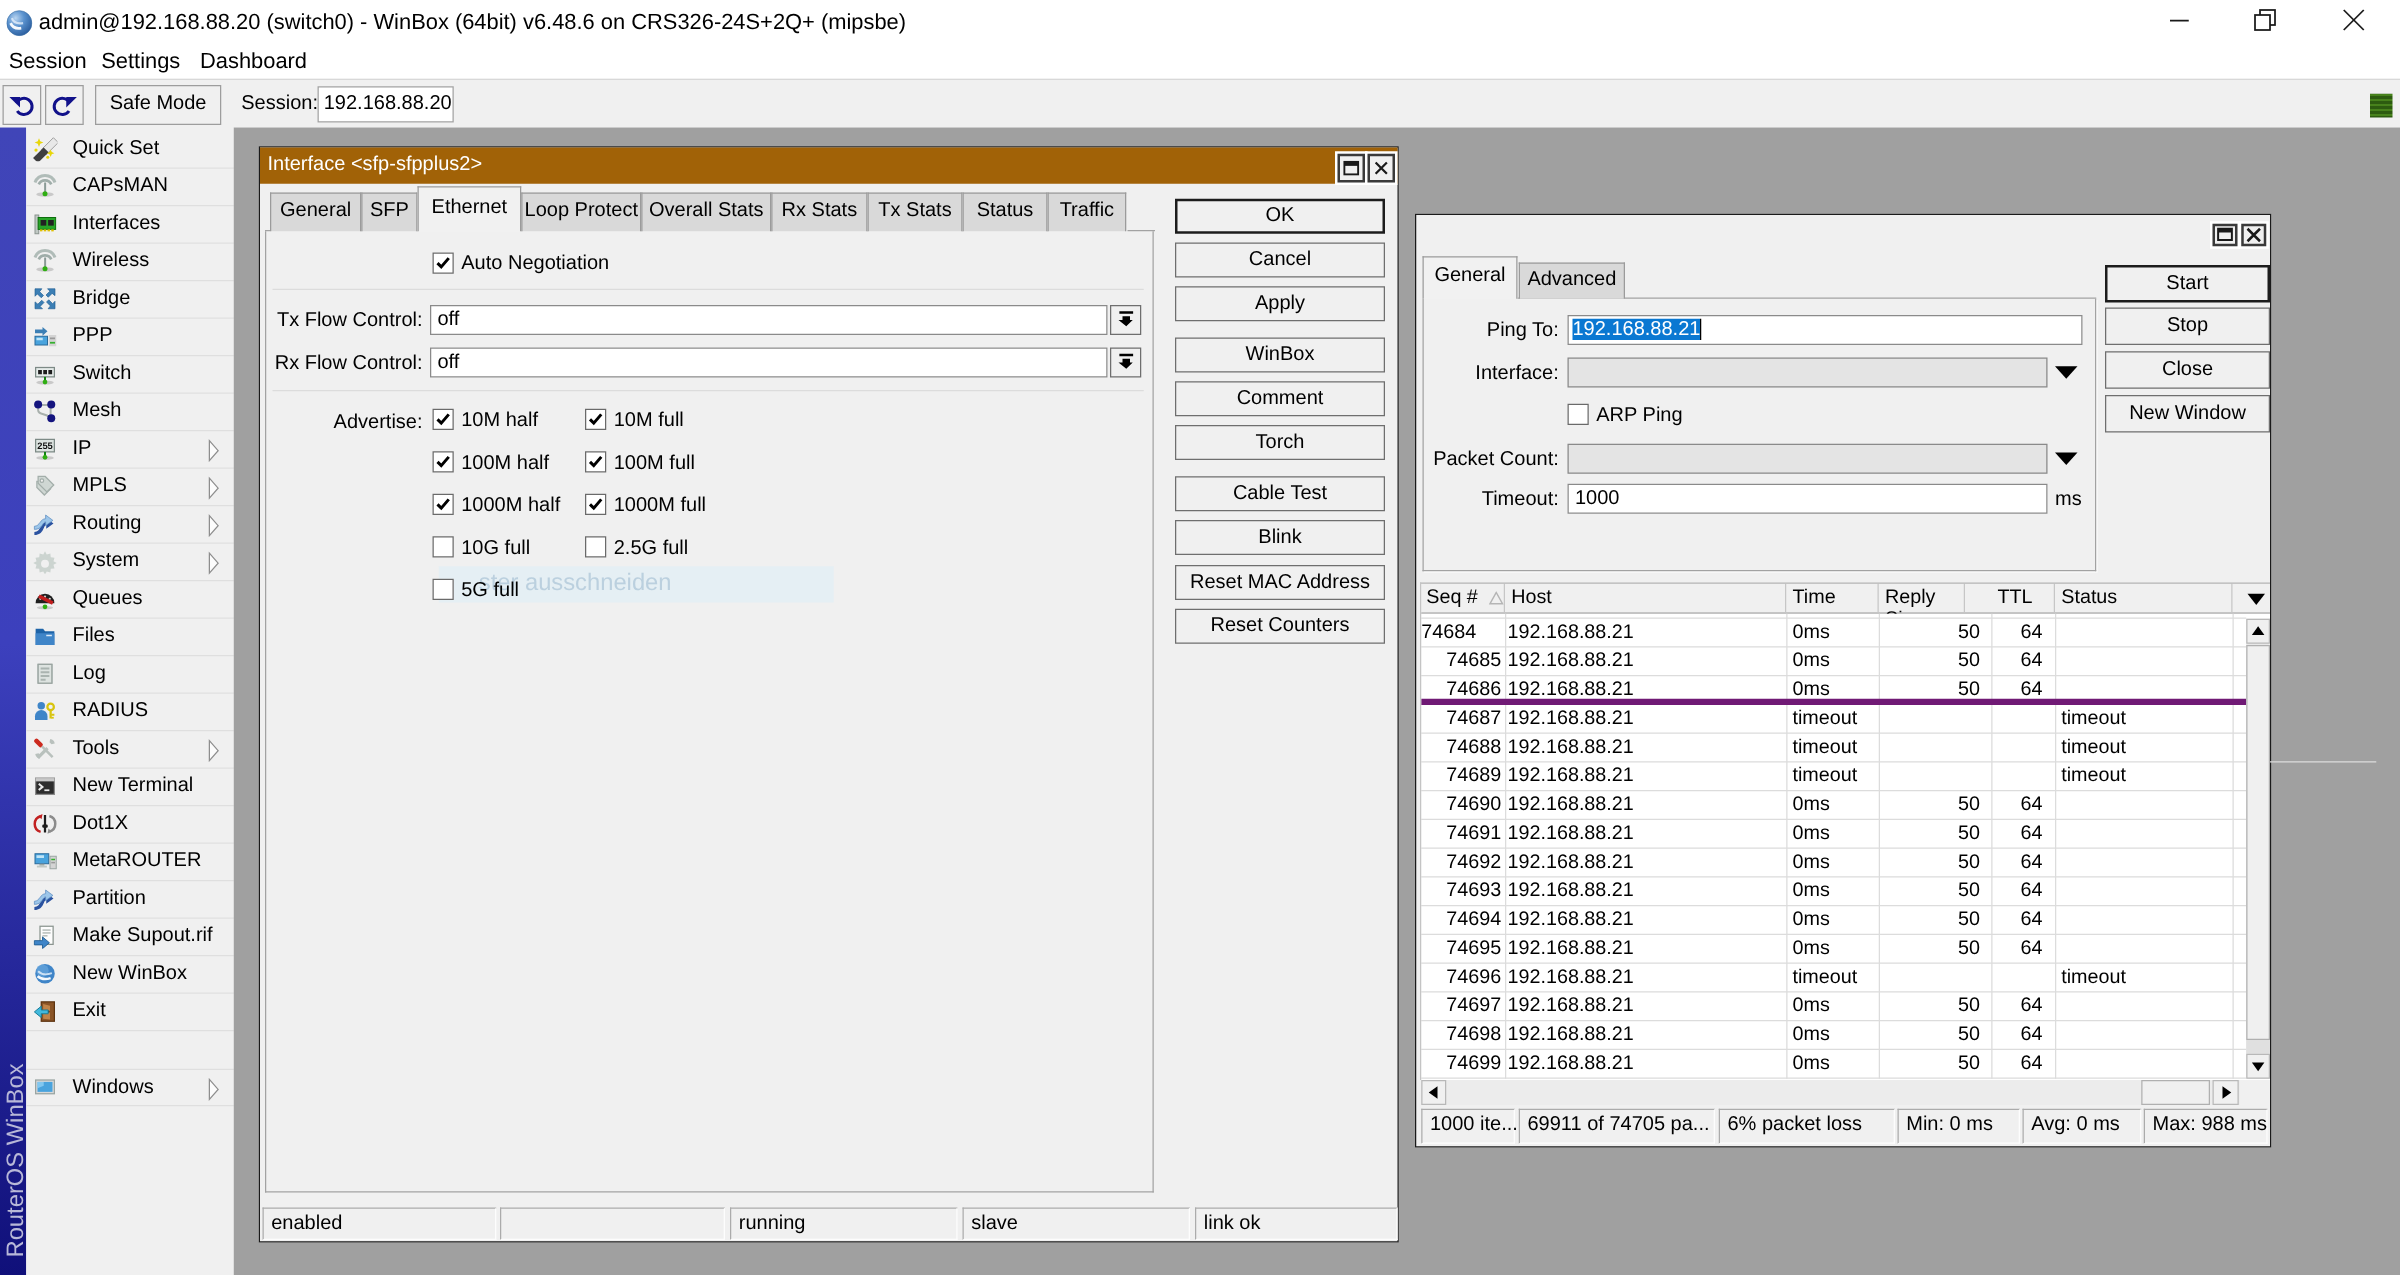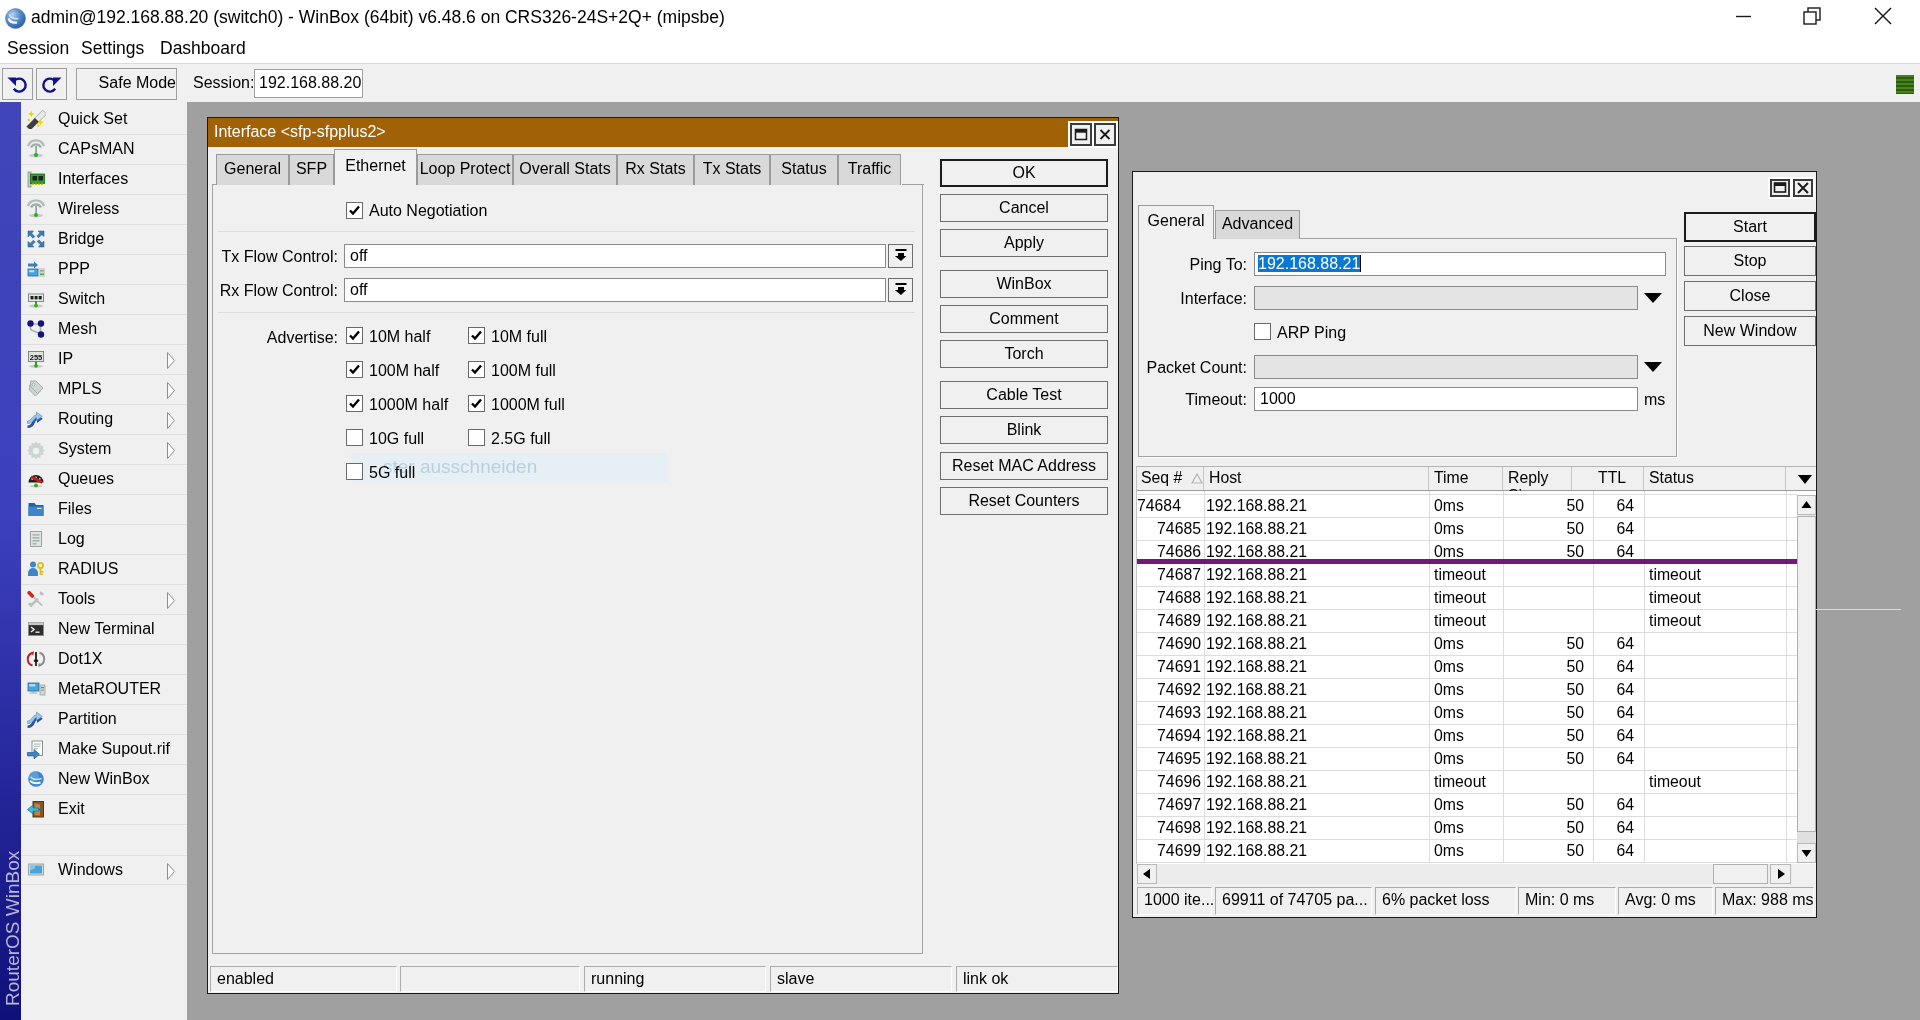--- a/index.html
+++ b/index.html
@@ -83,21 +83,21 @@
       <path d="M10.2 13.5 A6.5 6.5 0 1 1 10.8 19.8" stroke="#11118a" stroke-width="2.4" fill="none"></path>
       <path d="M4.5 8.5 L13 8.5 L13 17 Z" fill="#11118a"></path>
     </svg>
   </div>
   <div class="tbtn" style="left:36px;top:4px;width:31px;height:32px">
     <svg width="29" height="30" viewBox="0 0 29 30">
       <path d="M18.8 13.5 A6.5 6.5 0 1 0 18.2 19.8" stroke="#11118a" stroke-width="2.4" fill="none"></path>
       <path d="M24.5 8.5 L16 8.5 L16 17 Z" fill="#11118a"></path>
     </svg>
   </div>
-  <div class="tbtn" style="left:76px;top:4px;width:101px;height:32px;text-align:right;padding-top:5px">Safe Mode</div>
+  <div class="tbtn" style="left:76px;top:4px;width:101px;height:32px;text-align:center;padding-top:5px">Safe Mode</div>
   <div class="lbl16" style="left:193px;top:10px">Session:</div>
   <div id="sessfield">192.168.88.20</div>
   <div id="greensq"></div>
 </div>
 
 <div id="bluestrip">
     <div id="vtext">RouterOS WinBox</div>
   </div>
 <div id="sidebar">
     <div class="sitem" style="top: 4px;">

